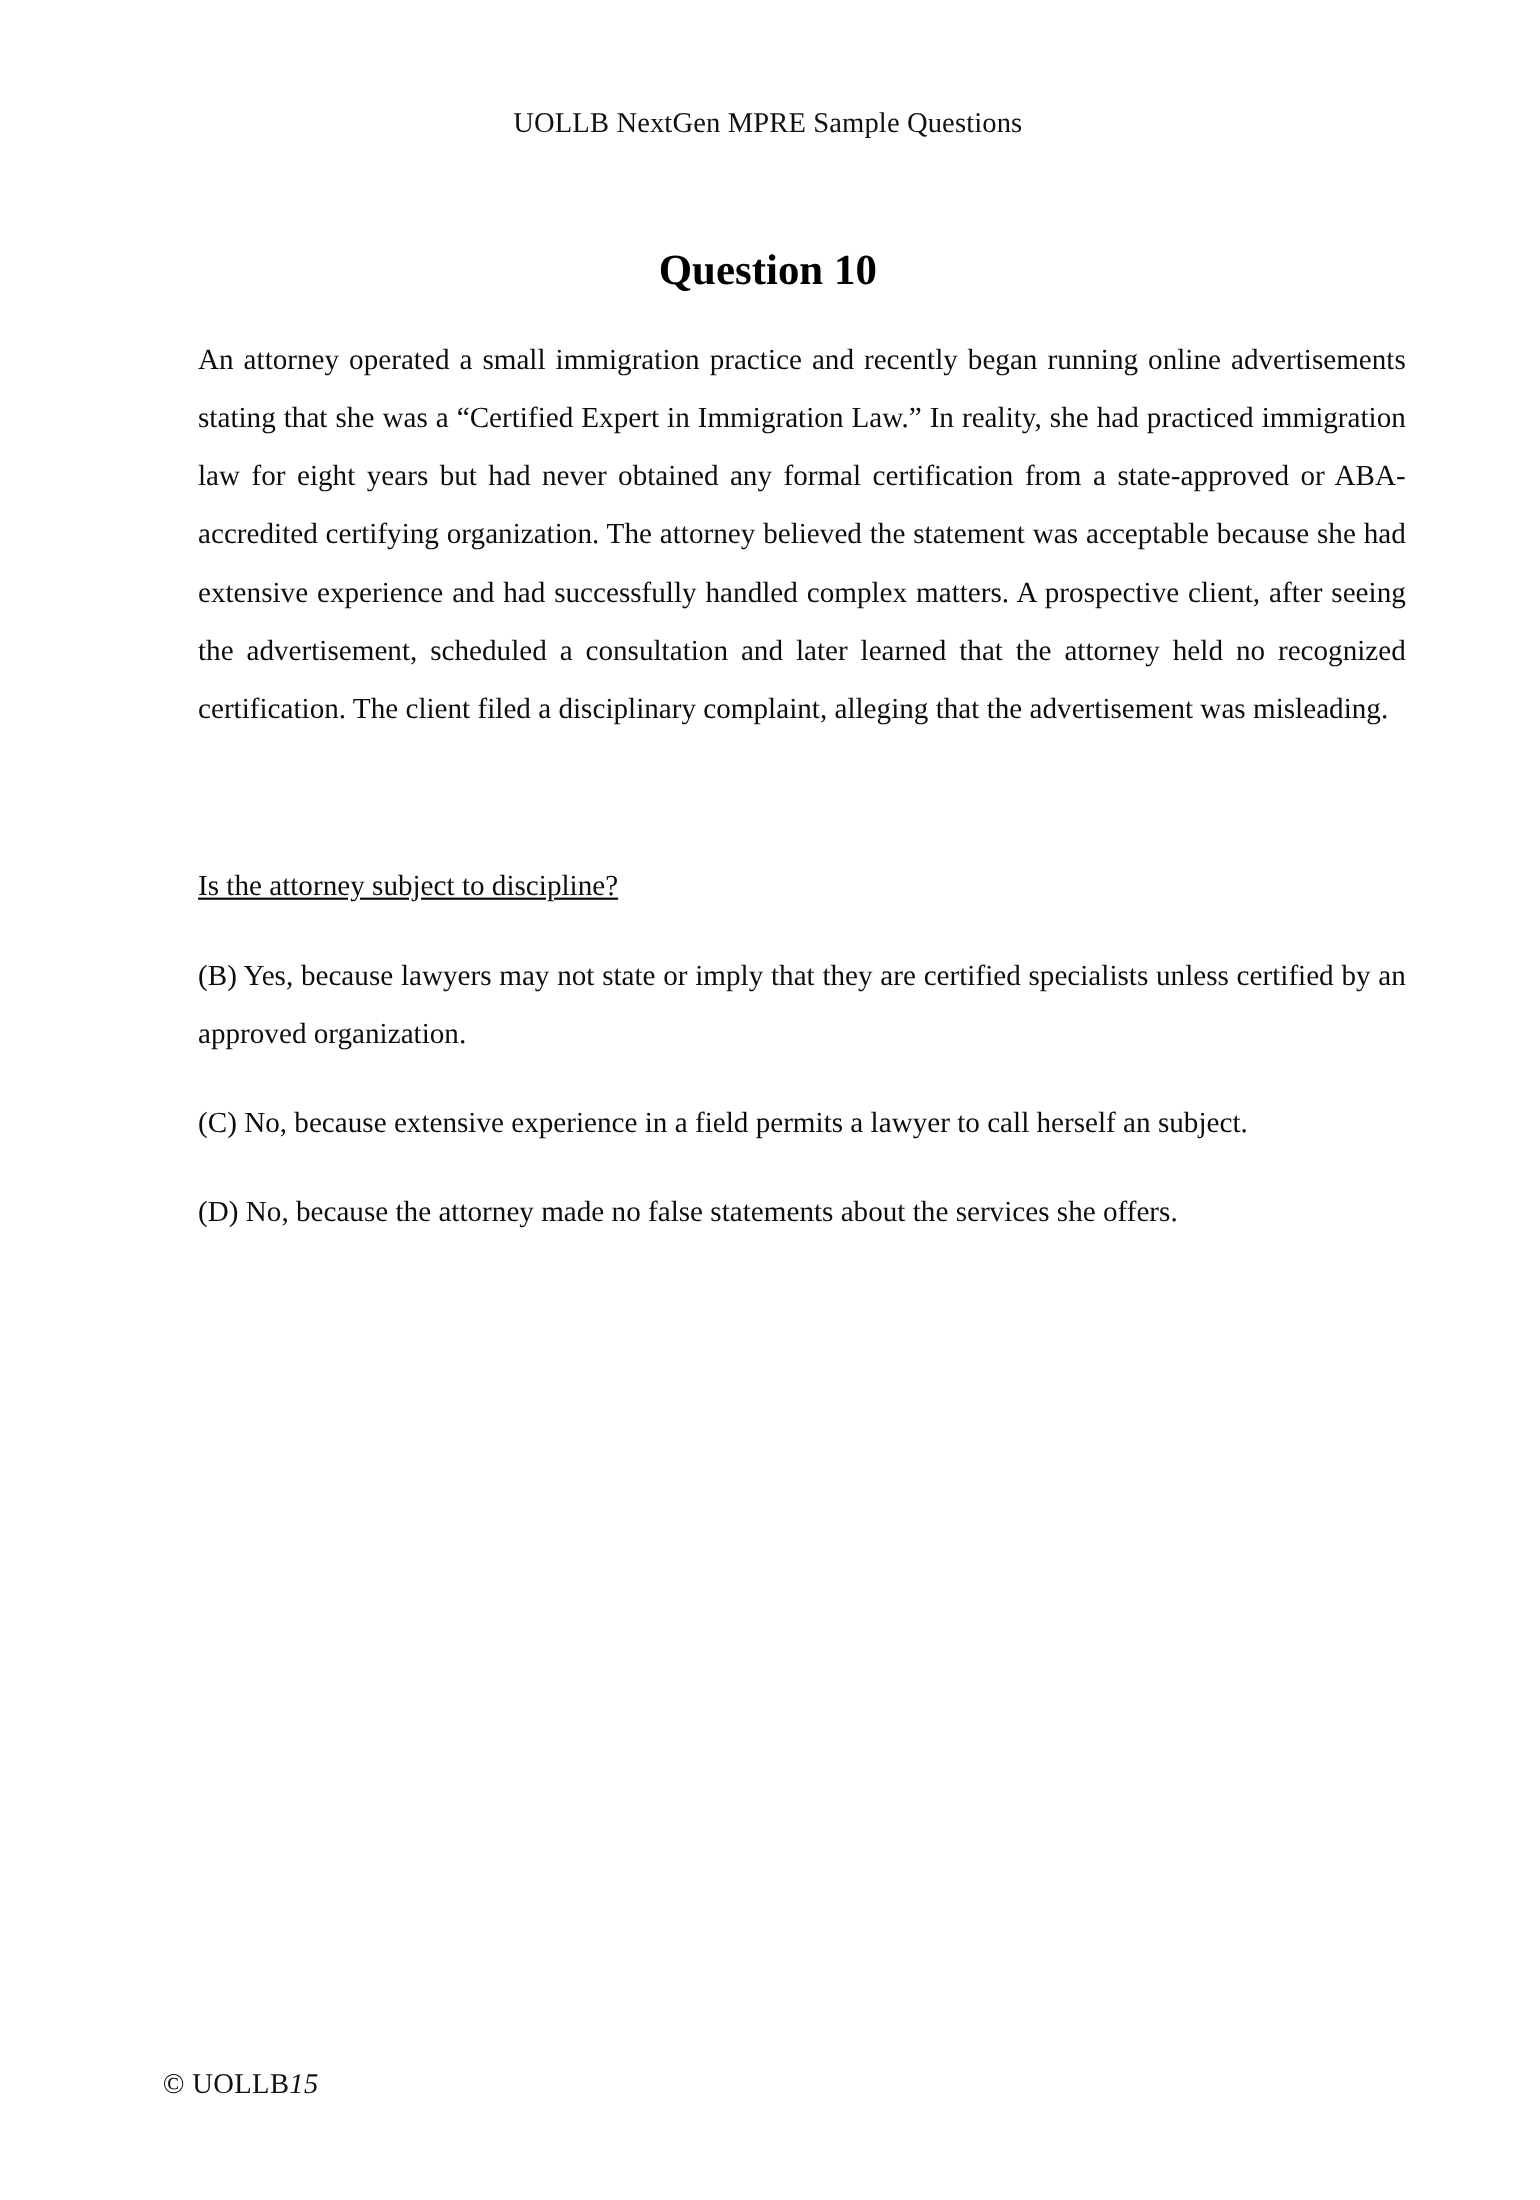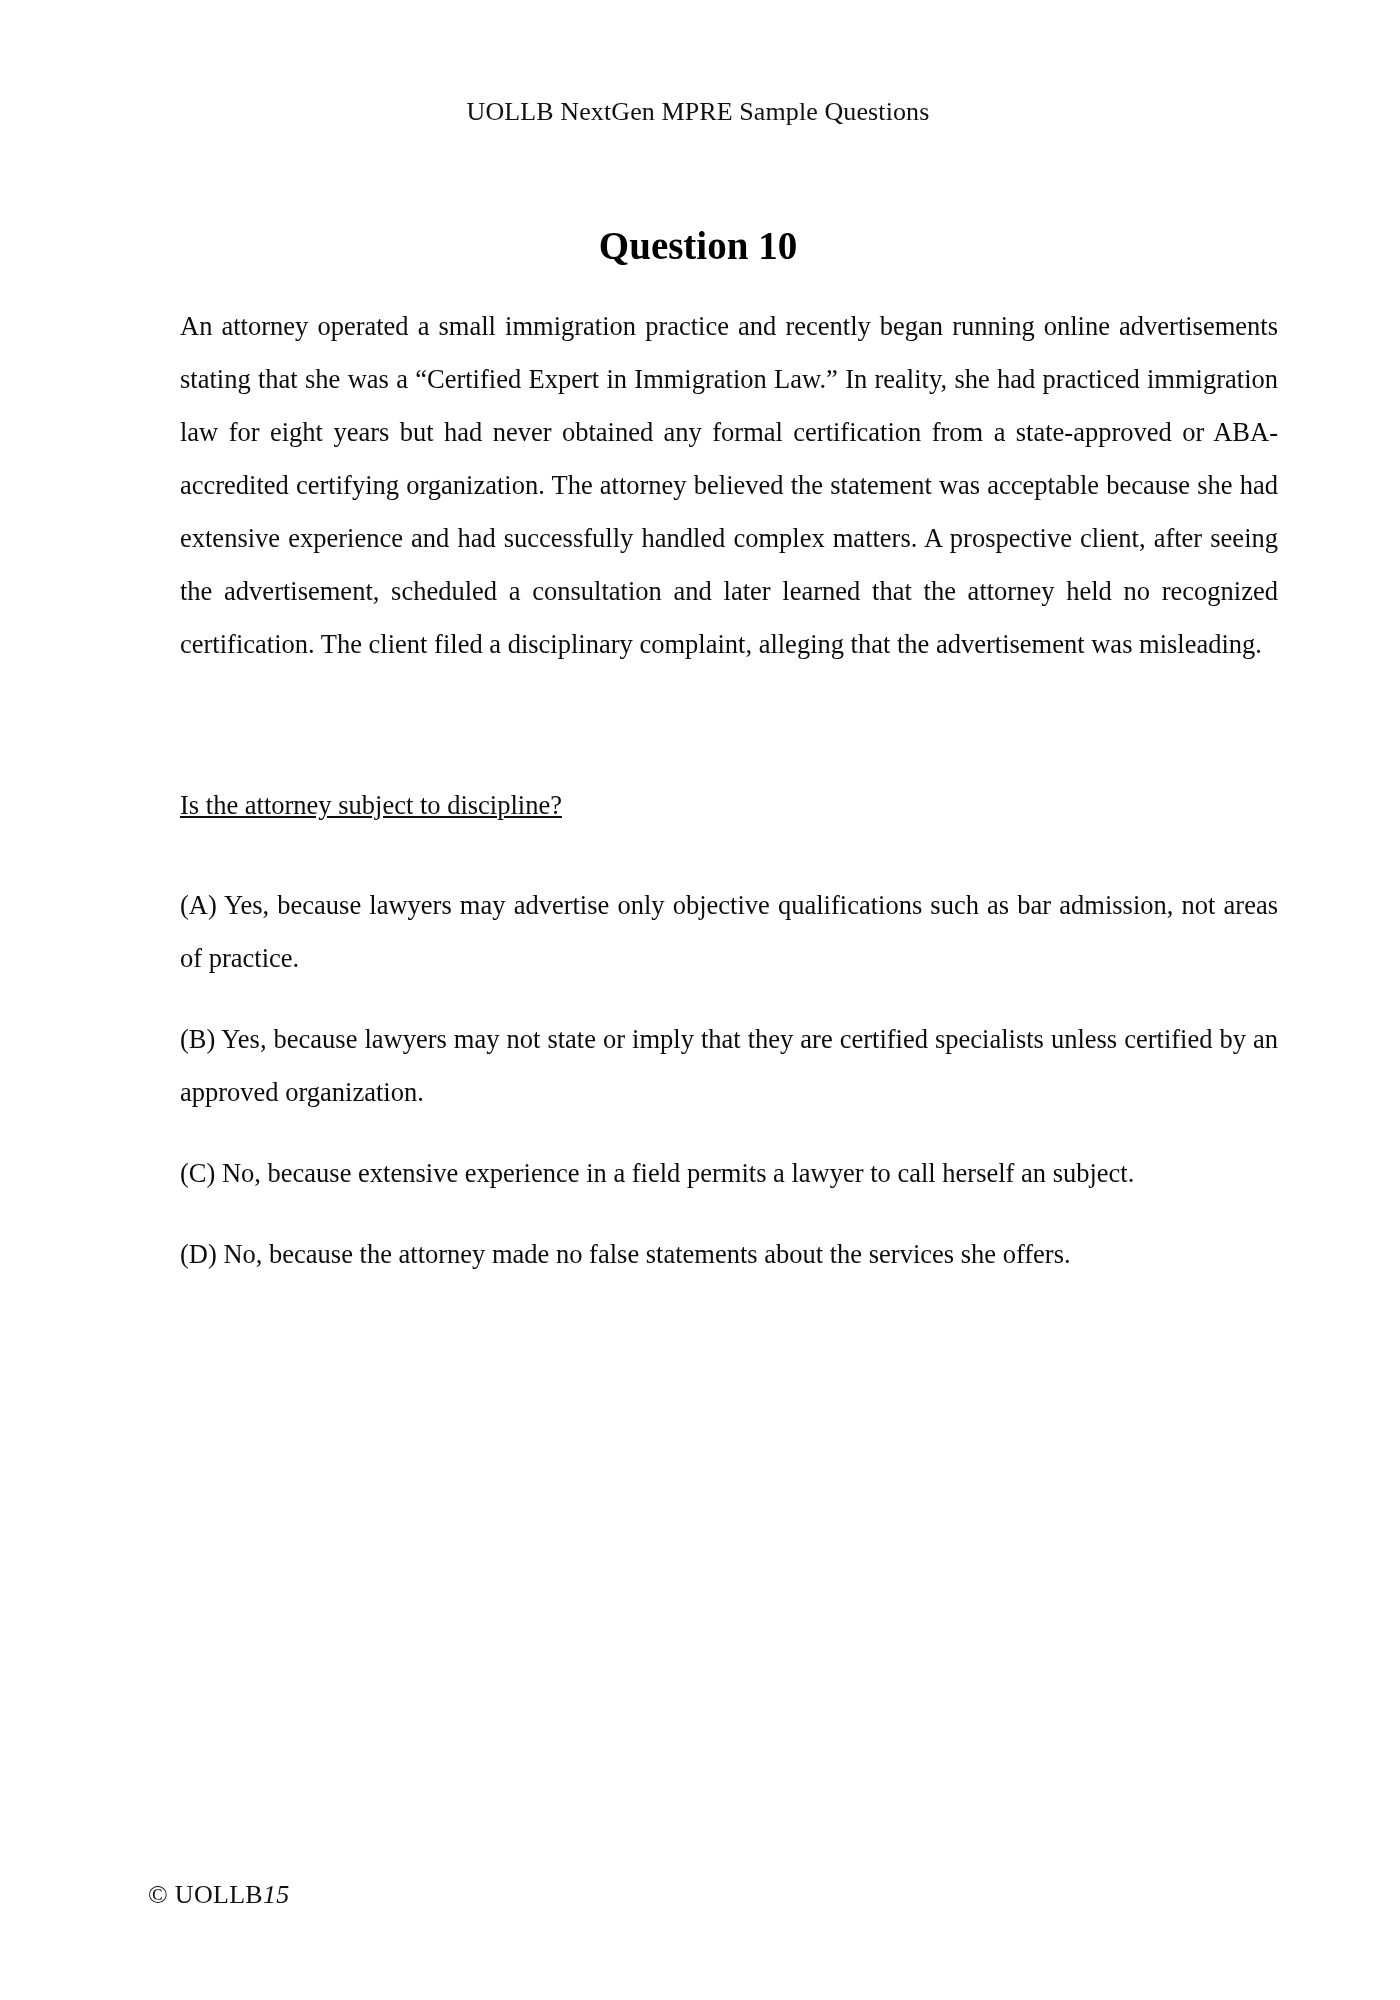--- a/index.html
+++ b/index.html
@@ -130,21 +130,20 @@
 
   <div class="content">
 
     <p class="fact-pattern">An attorney operated a small immigration practice and recently began running online advertisements stating that she was a “Certified Expert in Immigration Law.” In reality, she had practiced immigration law for eight years but had never obtained any formal certification from a state-approved or ABA-accredited certifying organization. The attorney believed the statement was acceptable because she had extensive experience and had successfully handled complex matters. A prospective client, after seeing the advertisement, scheduled a consultation and later learned that the attorney held no recognized certification. The client filed a disciplinary complaint, alleging that the advertisement was misleading.</p>
 
     <div class="spacer-gap"></div>
 
     <p class="call-of-question">Is the attorney subject to discipline?</p>
 
     <ul class="answer-list">
-      <li class="answer-option option-gap-1">(A) Yes, because lawyers may advertise only objective qualifications such as bar admission, not areas of practice.</li>
       <li class="answer-option option-gap">(B) Yes, because lawyers may not state or imply that they are certified specialists unless certified by an approved organization.</li>
       <li class="answer-option option-gap">(C) No, because extensive experience in a field permits a lawyer to call herself an subject.</li>
       <li class="answer-option option-gap">(D) No, because the attorney made no false statements about the services she offers.</li>
     </ul>
 
   </div>
 
   <div class="footer">
     <span class="footer-copyright">© UOLLB</span>
     <span class="footer-pagenum">15</span>

